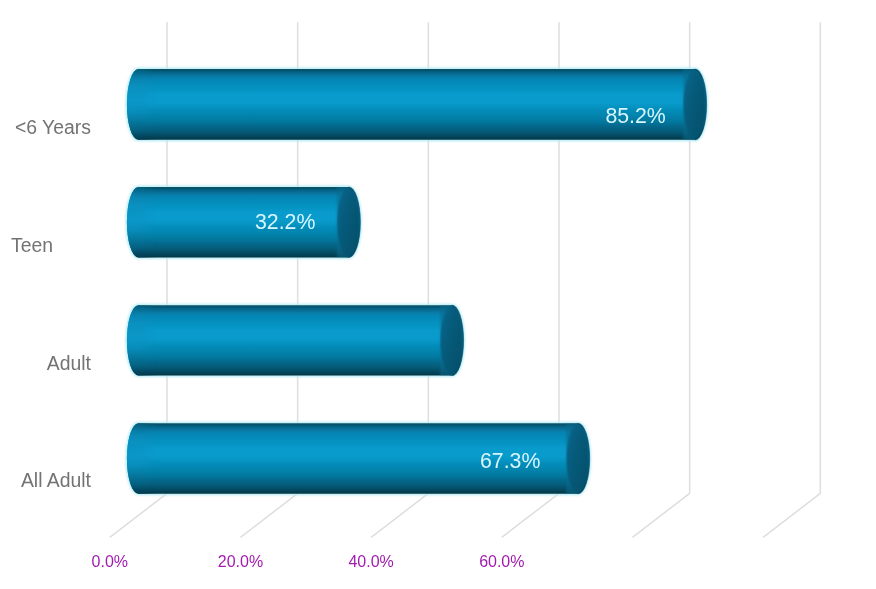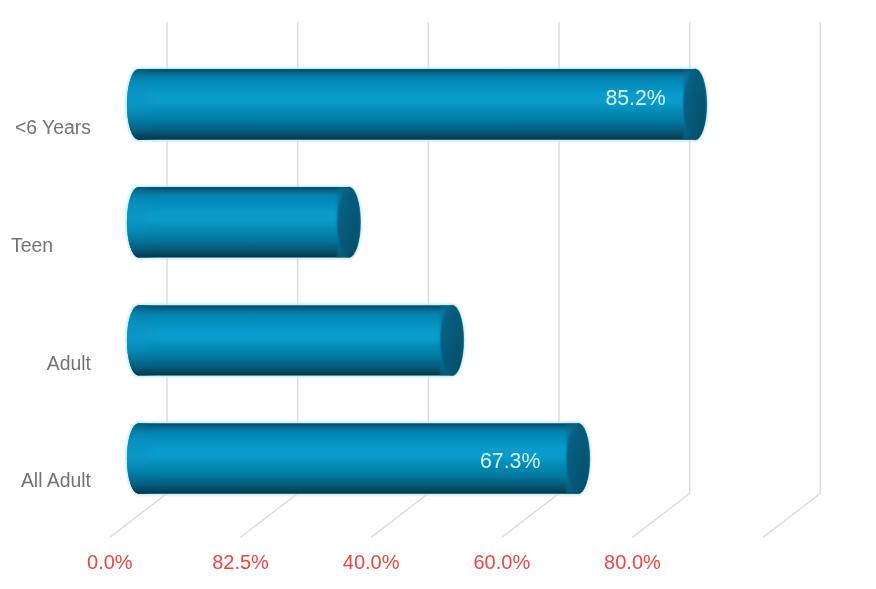--- a/index.html
+++ b/index.html
@@ -3,21 +3,21 @@
 <meta charset="utf-8">
 <title>Chart</title>
 <style>
   html,body{margin:0;padding:0;}
   body{width:876px;height:589px;background:#ffffff;overflow:hidden;
        font-family:"Liberation Sans",sans-serif;}
   #chart{position:relative;width:876px;height:589px;background:#ffffff;}
   svg#plot{position:absolute;left:0;top:0;width:876px;height:589px;}
   .cat-label{position:absolute;font-size:19.4px;color:#737373;white-space:nowrap;
              text-align:right;letter-spacing:0px;}
-  .tick-label{position:absolute;font-size:20px;color:#ef4444;white-space:nowrap;
+  .tick-label{position:absolute;font-size:16px;color:#a21caf;white-space:nowrap;
               text-align:center;}
   .bar-label{position:absolute;font-size:21.3px;color:#d8f6ff;white-space:nowrap;
              text-align:right;}
 </style>
 </head>
 <body>
 
 <div id="chart">
   <svg id="plot" viewBox="0 0 876 589" xmlns="http://www.w3.org/2000/svg">
     <defs id="defs">
@@ -395,19 +395,19 @@
             <path d="M 578.0909 423.3 A 11.52 35.19999999999999 0 0 1 578.0909 493.7" fill="none" stroke="#06405a" stroke-width="2" stroke-opacity="0.35"></path>
           </g>
         </g>
       </g>
   </svg>
 <div class="cat-label" style="right: 785px; top: 114.3px; line-height: 26px;">&lt;6 Years</div>
     <div class="cat-label" style="right: 823px; top: 231.5px; line-height: 26px;">Teen</div>
     <div class="cat-label" style="right: 785px; top: 349.6px; line-height: 26px;">Adult</div>
     <div class="cat-label" style="right: 785px; top: 467px; line-height: 26px;">All Adult</div>
     <div class="tick-label" style="left: 49.84px; top: 551px; width: 120px; line-height: 22px;">0.0%</div>
-    <div class="tick-label" style="left: 180.5px; top: 551px; width: 120px; line-height: 22px;">82.5%</div>
+    <div class="tick-label" style="left: 180.5px; top: 551px; width: 120px; line-height: 22px;">20.0%</div>
     <div class="tick-label" style="left: 311.16px; top: 551px; width: 120px; line-height: 22px;">40.0%</div>
     <div class="tick-label" style="left: 441.82px; top: 551px; width: 120px; line-height: 22px;">60.0%</div>
-    <div class="tick-label" style="left: 572.48px; top: 551px; width: 120px; line-height: 22px;">80.0%</div>
-    <div class="bar-label" style="left: 485.8px; top: 82px; width: 180px; line-height: 32px;">85.2%</div>
+    <div class="bar-label" style="left: 485.8px; top: 100px; width: 180px; line-height: 32px;">85.2%</div>
+    <div class="bar-label" style="left: 135.4px; top: 205.6px; width: 180px; line-height: 32px;">32.2%</div>
     <div class="bar-label" style="left: 360.4px; top: 444.7px; width: 180px; line-height: 32px; text-align: right;">67.3%</div>
   </div>
 
 </body></html>

